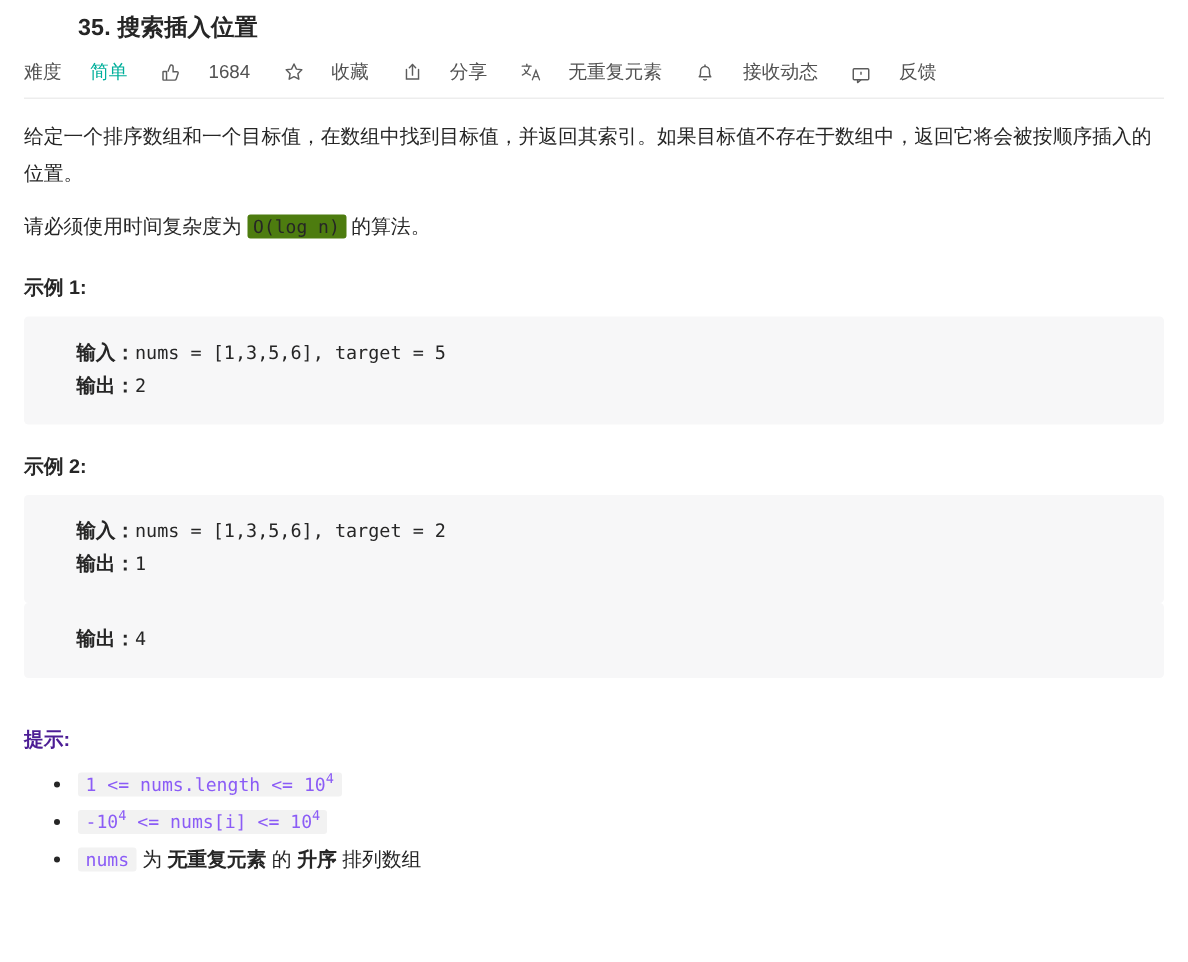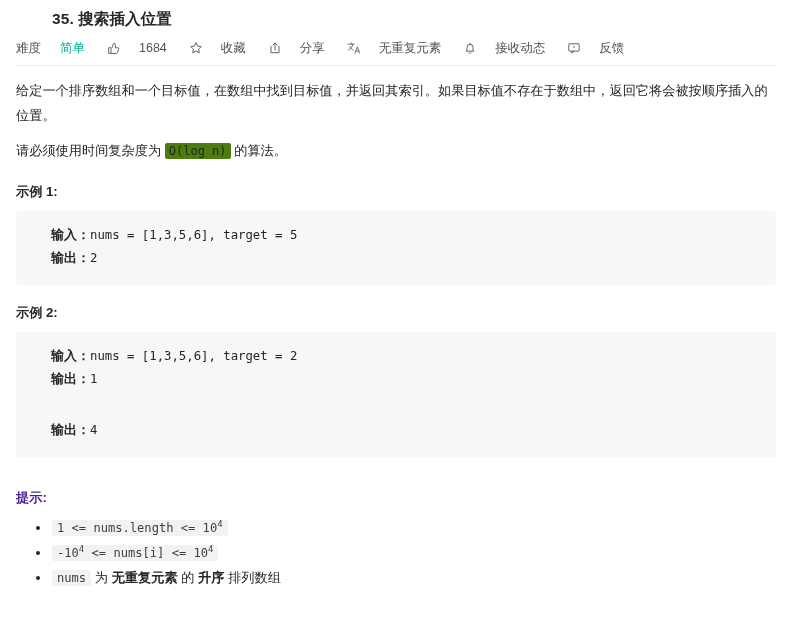--- a/index.html
+++ b/index.html
@@ -39,21 +39,21 @@
     color: #3c3c4399;
   }
   .meta-group {
     display: flex;
     align-items: center;
     margin-right: 22px;
     white-space: nowrap;
     color: #525252;
     gap: 12px;
   }
-  .meta-group:last-child { margin-right: 0; }
+  .meta-group:last-child { margin-right: 0; align-items: flex-end; }
   .meta-label {
     color: #525252;
     margin-right: 7px;
   }
   .difficulty {
     color: #00af9b;
     font-size: 12.5px;
   }
   .meta-icon {
     display: inline-flex;
@@ -108,21 +108,21 @@
   }
   .example-line {
     font-family: "DejaVu Sans Mono", "Liberation Mono", monospace;
     font-size: 12.3px;
     line-height: 22px;
     color: #262626;
     white-space: pre-wrap;
   }
   .example-line b {
     font-weight: 700;
-    font-family: Liberation Mono, monospace;
+    font-family: Liberation Sans, sans-serif;
     font-size: 13px;
     padding-left: 19px;
   }
   
   .hints-heading {
     font-size: 13.2px;
     font-weight: 700;
     color: #4c1d95;
     margin: 32px 0 9px 0;
   }
@@ -147,21 +147,21 @@
     height: 4px;
     border-radius: 50%;
     background: #262626;
   }
   .hint-code {
     background: #f2f2f2;
     border-radius: 2px;
     padding: 1px 5px;
     font-family: "DejaVu Sans Mono", "Liberation Mono", monospace;
     font-size: 12.1px;
-    color: #404040;
+    color: #8b5cf6;
   }
   .hint-code sup {
     font-size: 9px;
     vertical-align: super;
     line-height: 0;
   }
   .hint-text { font-size: 13.2px; }
 </style>
 </head>
 <body>

